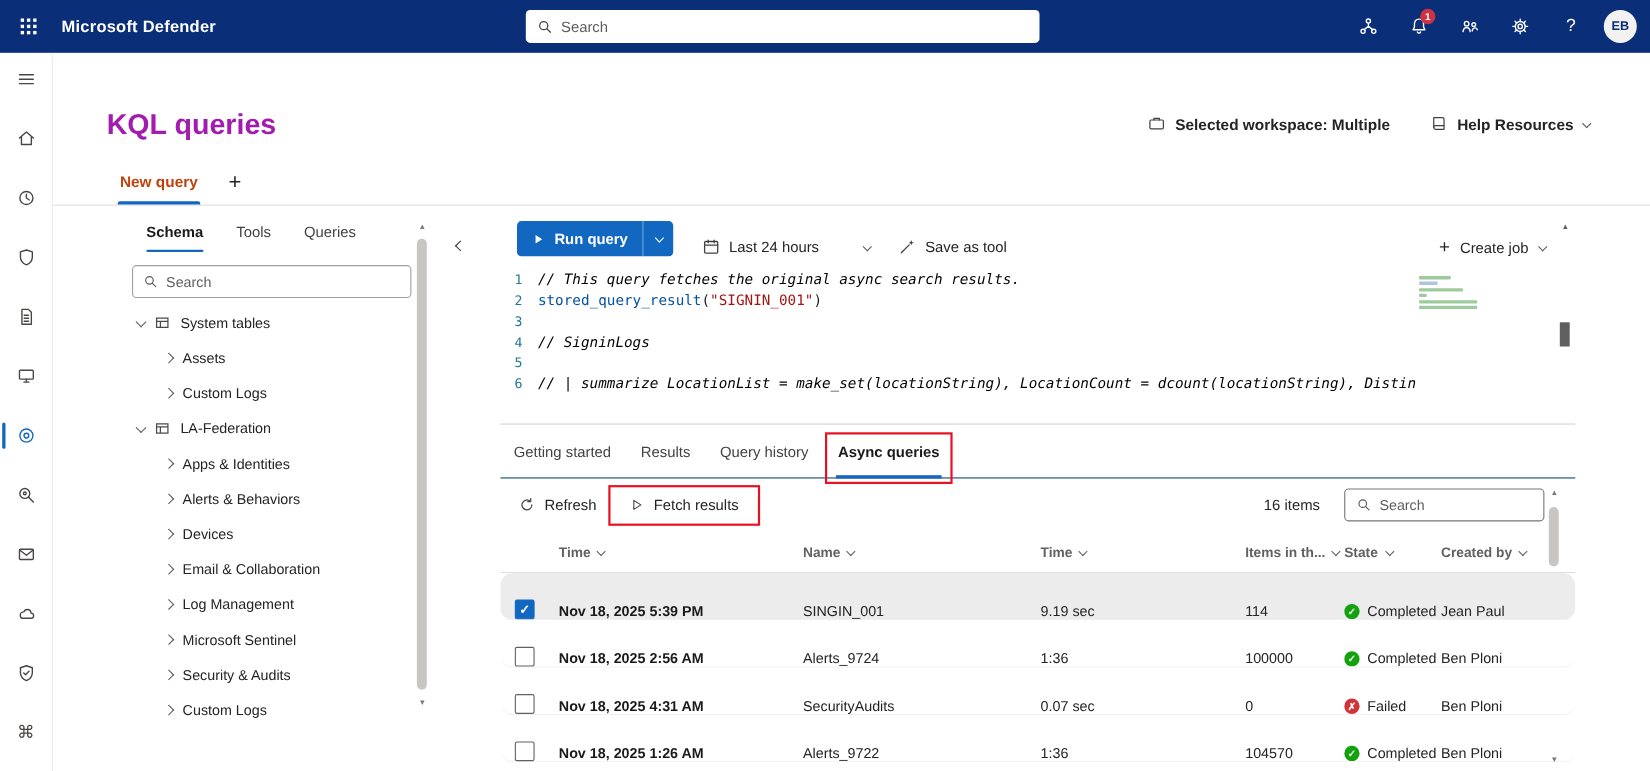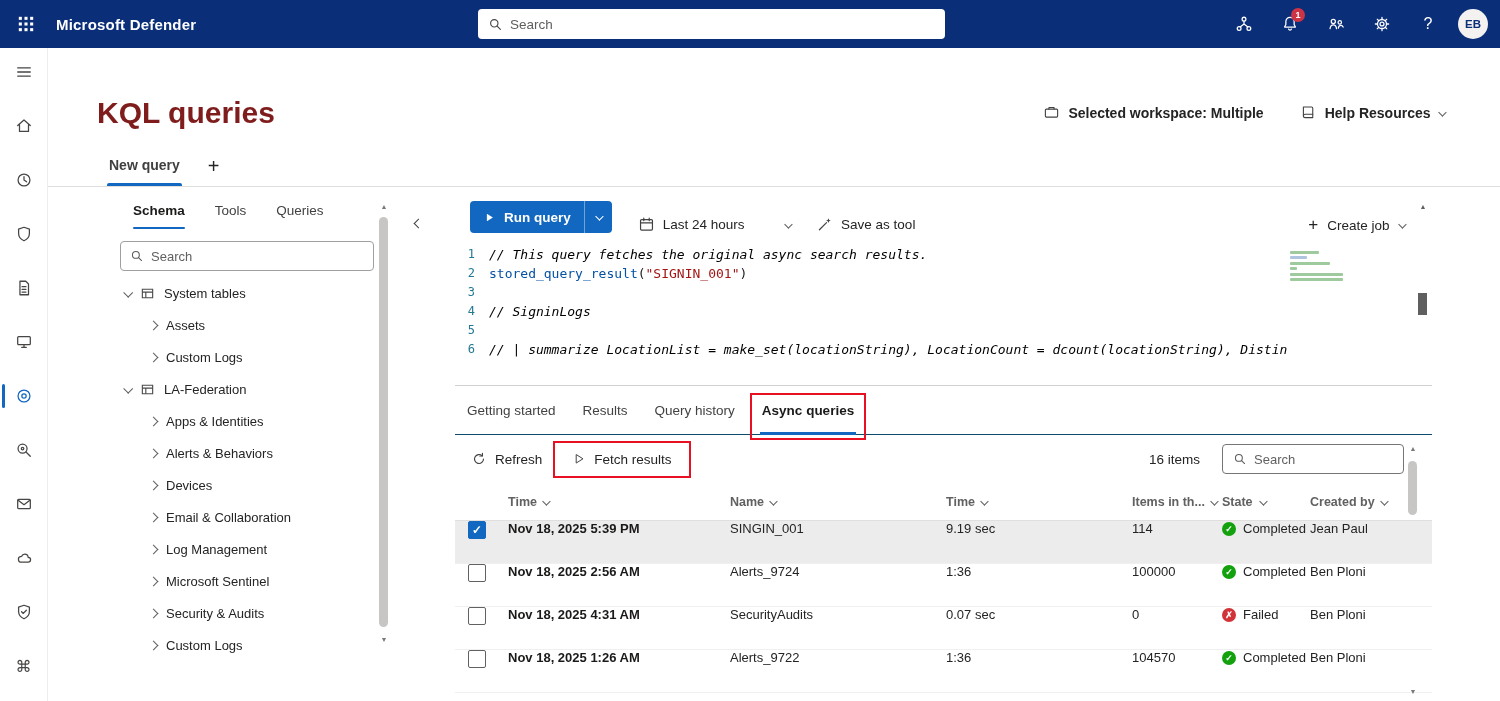--- a/index.html
+++ b/index.html
@@ -38,28 +38,28 @@
   .rail-btn { width:48px; height:20px; display:flex; align-items:center; justify-content:center;
     position:relative; color:#484644; }
   .rail-btn svg { stroke:currentColor; fill:none; stroke-width:1.4; stroke-linecap:round; stroke-linejoin:round; }
   .rail-btn.active { color:var(--primary); }
   .rail-btn.active::before { content:""; position:absolute; left:2px; top:-2px; bottom:-2px; width:3px;
     border-radius:2px; background:var(--primary); }
   .cmd-glyph { font-size:16px; }
 
   .main { flex:1; min-width:0; position:relative; }
   .page-head { display:flex; align-items:flex-start; padding:48px 56px 0 49px; }
-  .page-head h1 { font-size:30px; font-weight:700; color:#7f1d1d; line-height:34px; }
+  .page-head h1 { font-size:26px; font-weight:700; color:#a21caf; line-height:34px; }
   .head-right { margin-left:auto; display:flex; gap:36px; align-items:center; margin-top:8px; }
   .head-item { display:flex; gap:8px; align-items:center; font-size:14px; font-weight:600; color:#242424; cursor:pointer; }
   .head-item svg { stroke:#424242; fill:none; stroke-width:1.3; stroke-linecap:round; stroke-linejoin:round; }
 
   .query-tabs { display:flex; align-items:flex-end; gap:26px; margin-top:26px; padding-left:59px;
     border-bottom:1px solid #e1dfdd; }
-  .qtab { font-size:14px; font-weight:600; color:#404040; position:relative; padding:0 2px 13px; cursor:pointer; }
+  .qtab { font-size:14px; font-weight:600; color:#c2410c; position:relative; padding:0 2px 13px; cursor:pointer; }
   .qtab.active::after { content:""; position:absolute; left:0; right:0; bottom:0; height:3px;
     background:var(--primary); border-radius:2px 2px 0 0; }
   .add-tab { font-size:20px; line-height:20px; color:#242424; padding-bottom:10px; }
 
   .workspace-row { display:flex; padding-left:49px; height:468px; }
 
   
   .chev { display:inline-block; width:7px; height:7px; border-right:1.5px solid #5f5f5f;
     border-bottom:1.5px solid #5f5f5f; flex:none; }
   .chev.down { transform:rotate(45deg) translateY(-1px); }
@@ -145,21 +145,21 @@
   .rsearch { width:182px; height:30px; border:1px solid #767676; border-radius:4px; display:flex;
     align-items:center; gap:7px; padding:0 10px; }
 
   .thead { display:flex; align-items:center; height:38px; border-bottom:1px solid #e1dfdd; }
   .th { display:flex; align-items:center; gap:6px; font-size:12.5px; font-weight:600; color:#616161; cursor:pointer; }
   .th .chev { border-color:#616161; }
   .col-check { width:53px; flex:none; padding-left:13px; display:flex; align-items:center; }
   .c-time { width:222px; flex:none; } .c-name { width:216px; flex:none; } .c-dur { width:186px; flex:none; }
   .c-items { width:90px; flex:none; } .c-state { width:88px; flex:none; } .c-created { flex:1; min-width:0; }
 
-  .trow { display:flex; align-items:flex-start; height:43px; border-bottom:1px solid #f0f0f0; font-size:13px; color:#242424; }
+  .trow { display:flex; align-items:flex-end; height:43px; border-bottom:1px solid #f0f0f0; font-size:13px; color:#242424;border-radius:11px; }
   .trow.selected { background:#ececec; }
   .td { white-space:nowrap; overflow:hidden; padding-right:8px; }
   .cell-time { font-weight:700; color:#1b1a19; }
   .cb { width:18px; height:18px; border:1px solid #616161; border-radius:2px; background:#fff;
     display:flex; align-items:center; justify-content:center; cursor:pointer; }
   .cb.checked { background:var(--primary); border-color:var(--primary); }
   .cb.checked::after { content:"✓"; color:#fff; font-size:12px; font-weight:700; }
   .c-state { display:flex; align-items:center; gap:7px; }
   .dot { width:14px; height:14px; border-radius:50%; color:#fff; font-size:9px; font-weight:700;
     display:inline-flex; align-items:center; justify-content:center; flex:none; }

